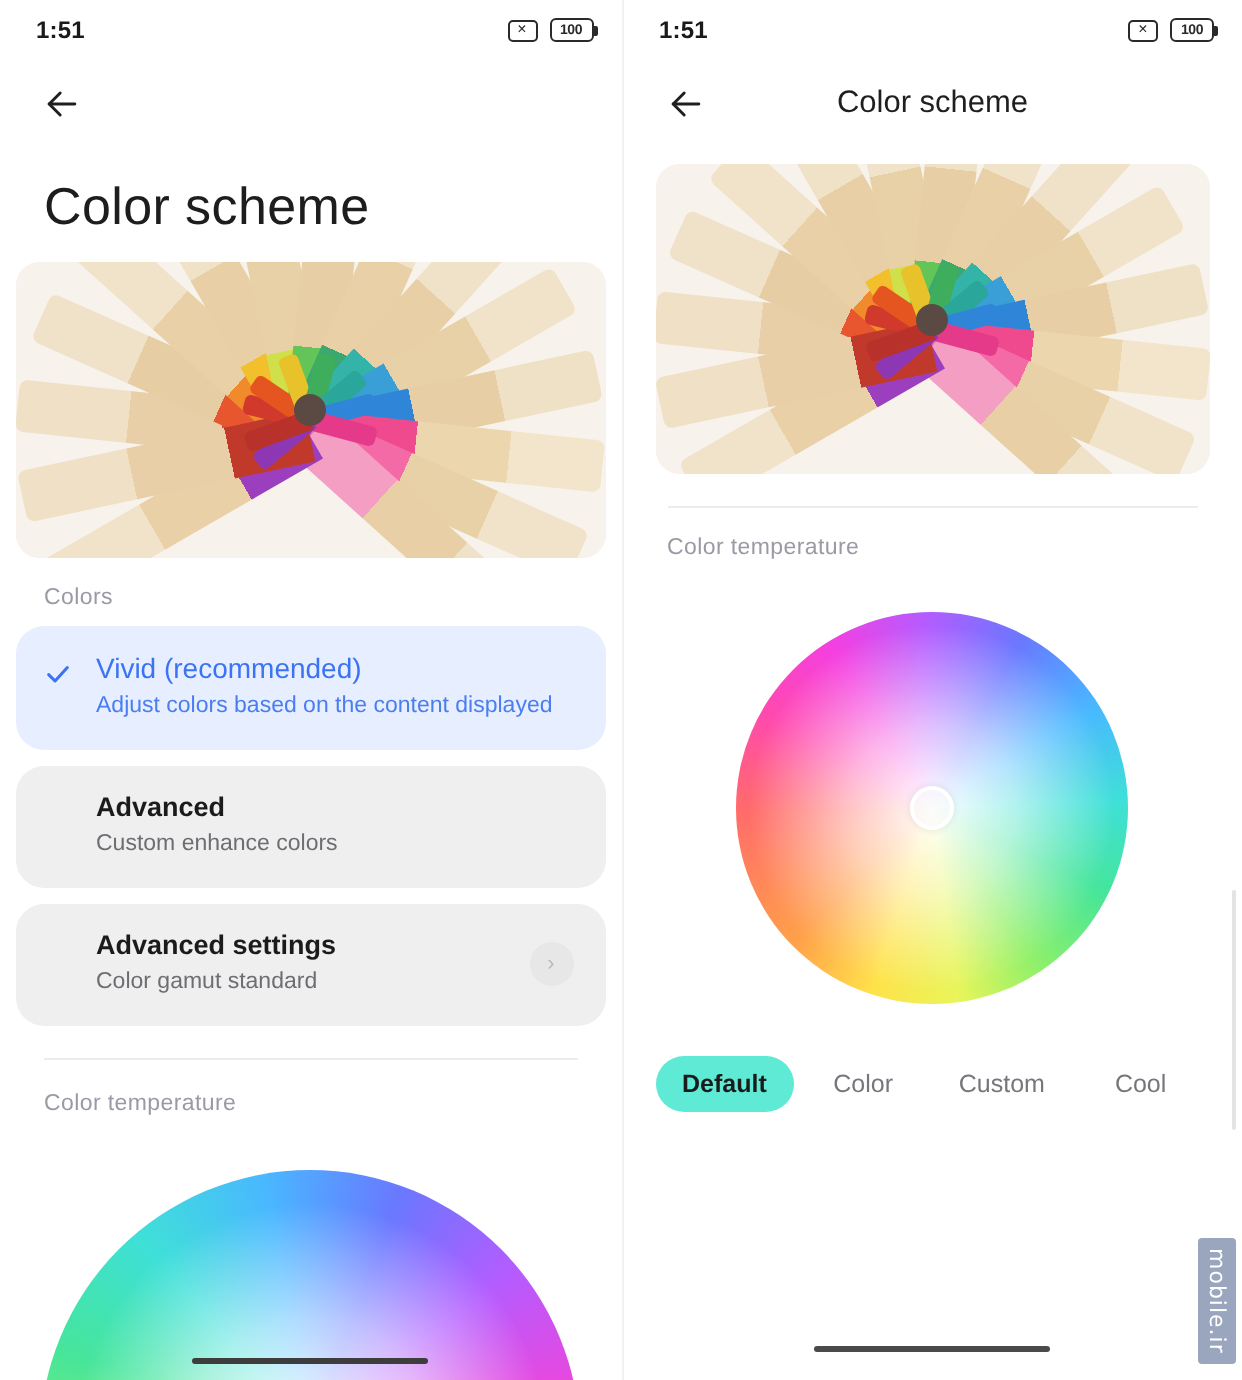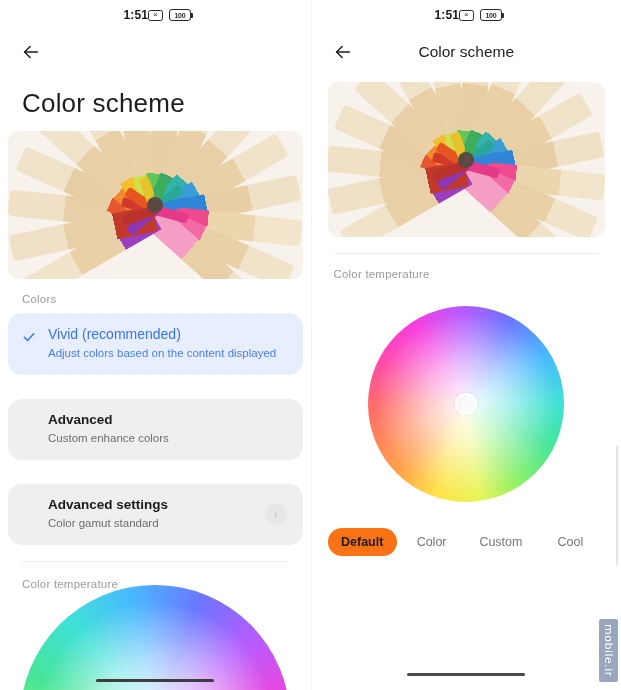--- a/index.html
+++ b/index.html
@@ -9,21 +9,21 @@
     font-family: "Liberation Sans", sans-serif;
     overflow: hidden;
   }
   .screens { display: flex; width: 621px; height: 690px; }
   .screen { position: relative; width: 310.5px; height: 690px; background: #fff; overflow: hidden; }
   .screen.right { border-left: 1px solid #f2f2f2; }
 
   
   .statusbar {
     height: 30px; display: flex; align-items: center;
-    justify-content: center; padding: 0 14px 0 18px;
+    justify-content: space-between; padding: 0 14px 0 18px;
   }
   .status-time { font-size: 12px; font-weight: 700; color: #1a1a1a; letter-spacing: .1px; }
   .status-icons { display: flex; align-items: center; gap: 6px; }
   .icon-mute {
     width: 15px; height: 11px; border: 1.3px solid #2a2a2a; border-radius: 2.5px;
     position: relative; display: flex; align-items: center; justify-content: center;
     font-size: 8px; color: #2a2a2a; line-height: 1;
   }
   .icon-batt {
     width: 22px; height: 12px; border: 1.3px solid #2a2a2a; border-radius: 3px;
@@ -71,21 +71,21 @@
     background: #5b4a44;
   }
 
   
   .section-label {
     font-size: 11.5px; color: #9a9aa5; padding: 14px 0 8px 22px; letter-spacing: .2px;
   }
   .section-label.tight { padding-top: 16px; }
 
   
-  .options { padding: 0 8px; display: flex; flex-direction: column; gap: 24px; }
+  .options { padding: 0 8px; display: flex; flex-direction: column; gap: 8px; }
   .option {
     background: #efeff0; border-radius: 14px; padding: 12px 16px 13px 40px;
     position: relative; cursor: pointer;
   }
   .option.selected { background: #e6eeff; }
   .option .check {
     position: absolute; left: 14px; top: 17px; width: 14px; height: 14px;
     color: #3b74f2;
   }
   .option .opt-title { font-size: 13.5px; color: #1b1b1b; font-weight: 600; line-height: 1.35; }
@@ -131,21 +131,21 @@
     border: 2px solid rgba(255,255,255,.95); background: rgba(250,250,250,.55);
     box-shadow: 0 0 4px rgba(0,0,0,.10); cursor: grab;
   }
 
   
   .tabs { display: flex; align-items: center; padding: 0 16px; margin-top: 26px; }
   .tab {
     flex: 1; text-align: center; font-size: 12.5px; color: #76767c;
     padding: 7px 0; border-radius: 14px; cursor: pointer;
   }
-  .tab.active { background: #f97316; color: #1b1b1b; font-weight: 700; }
+  .tab.active { background: #5eead4; color: #1b1b1b; font-weight: 700; }
 
   
   .scrollbar {
     position: absolute; right: 3px; top: 445px; width: 2.5px; height: 120px;
     background: #e4e4e6; border-radius: 2px; cursor: pointer;
   }
 
   
   .home-ind {
     position: absolute; bottom: 14px; left: 50%; transform: translateX(-50%);

